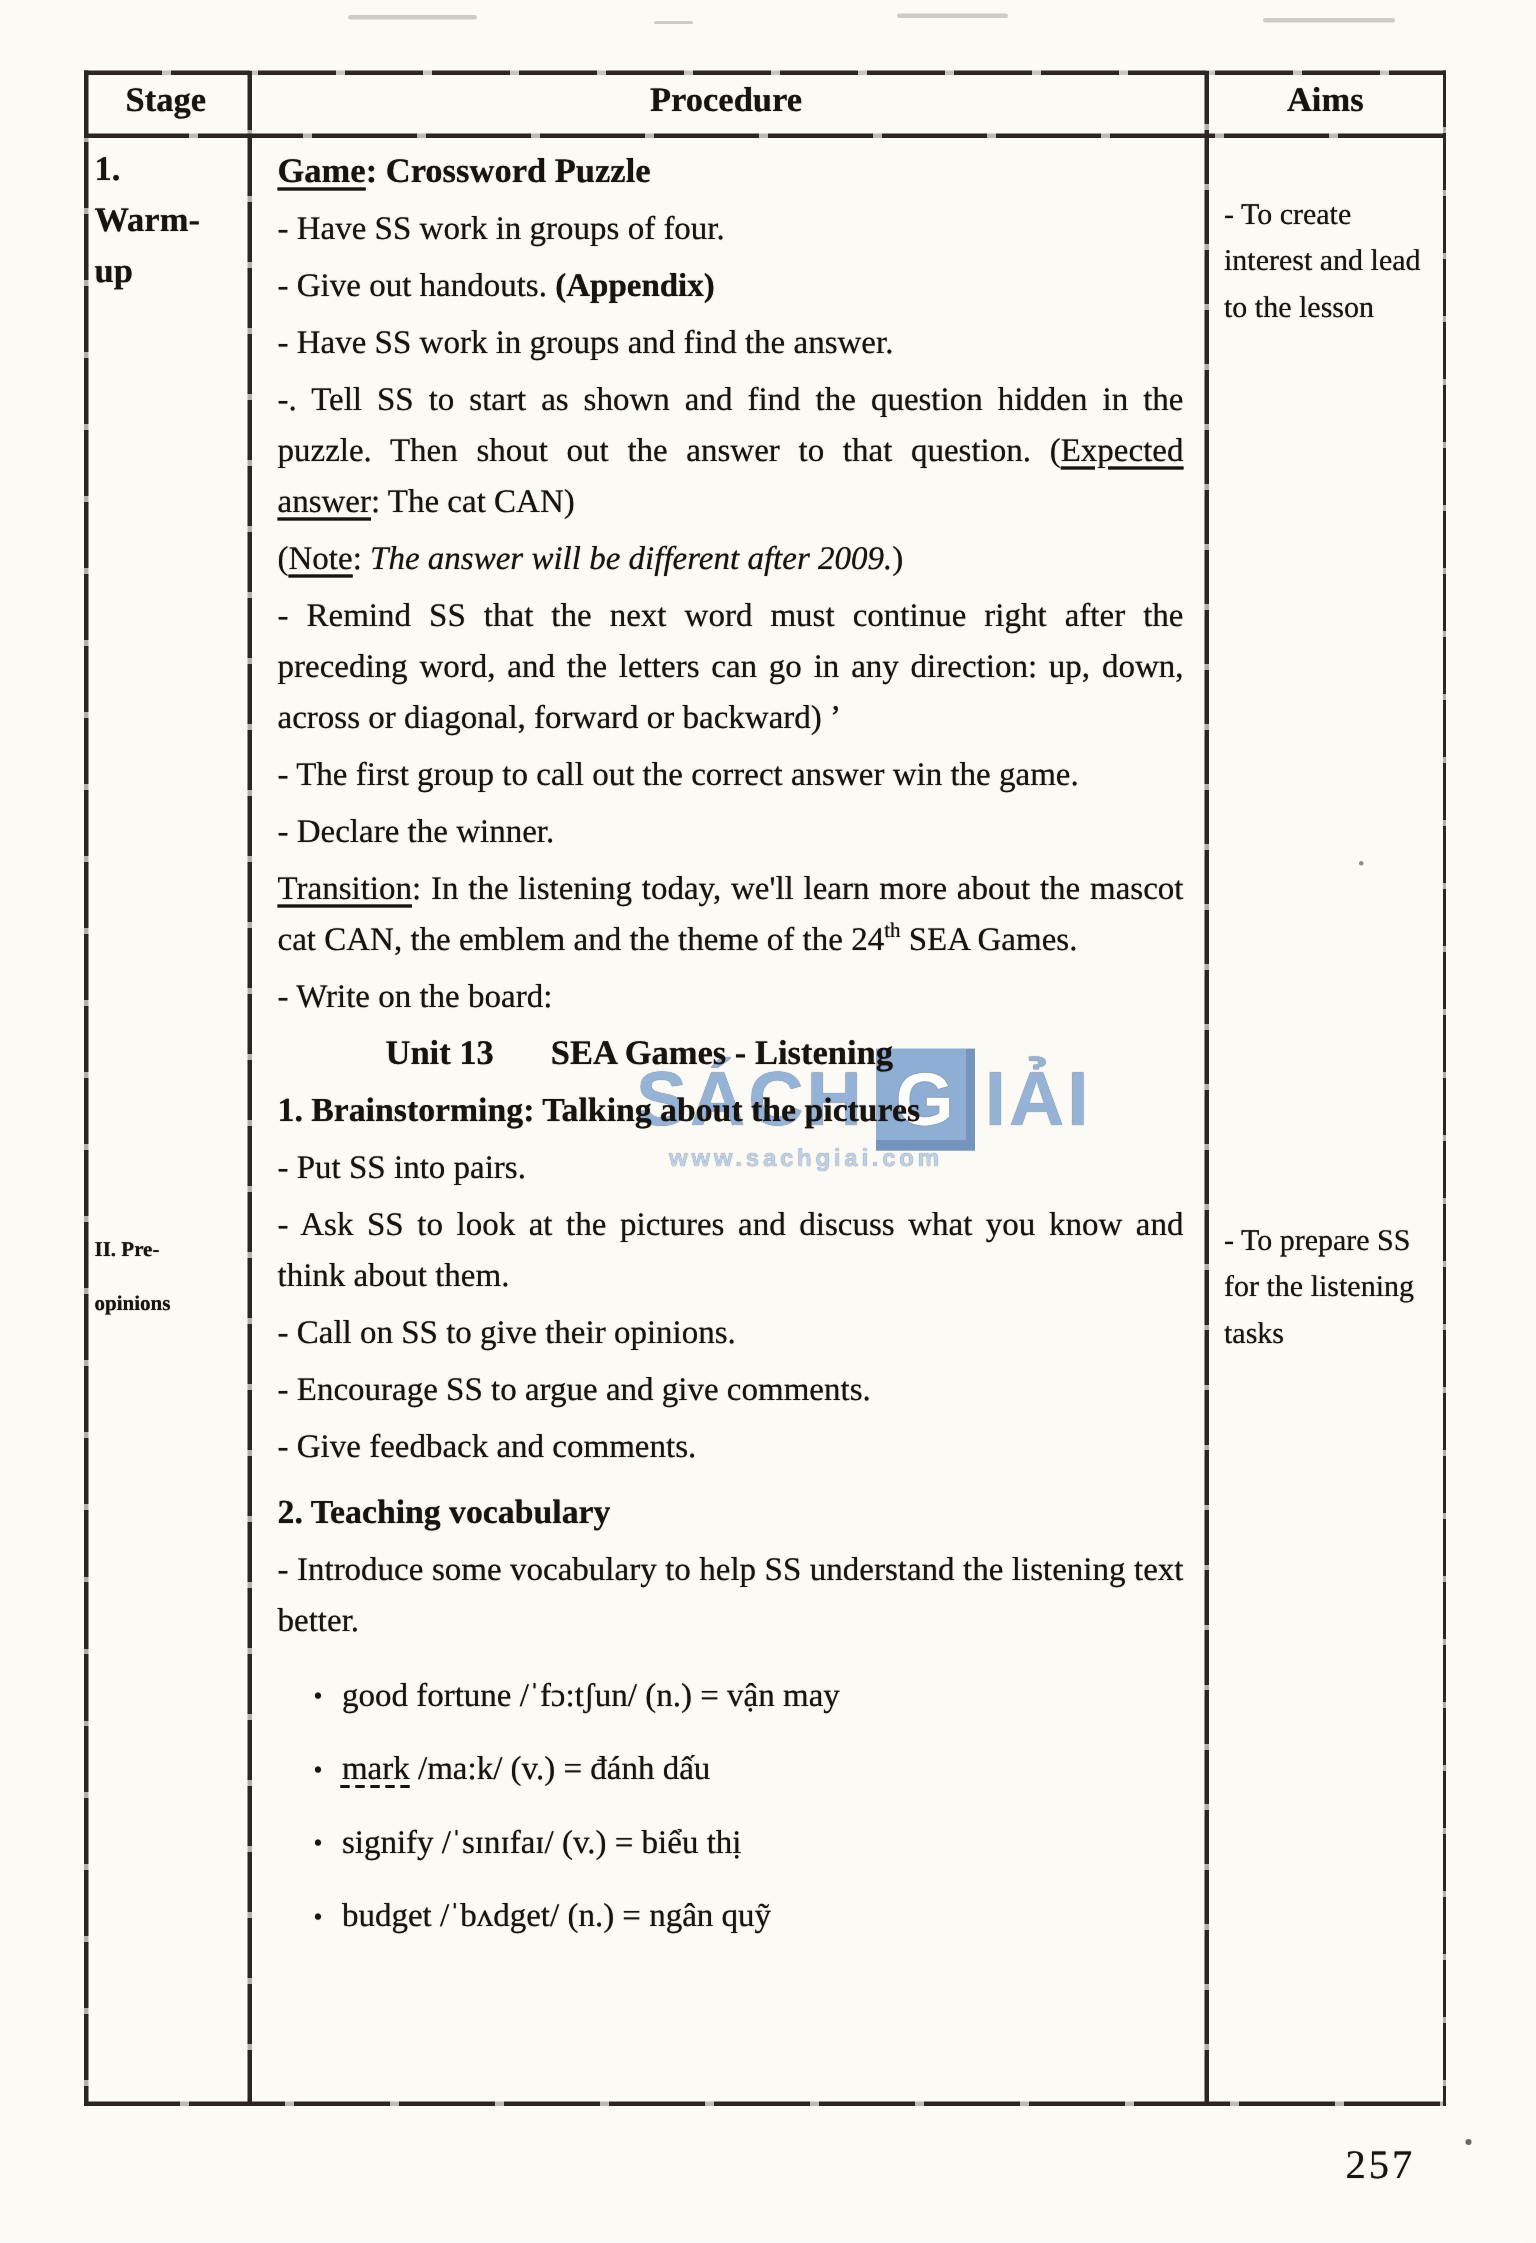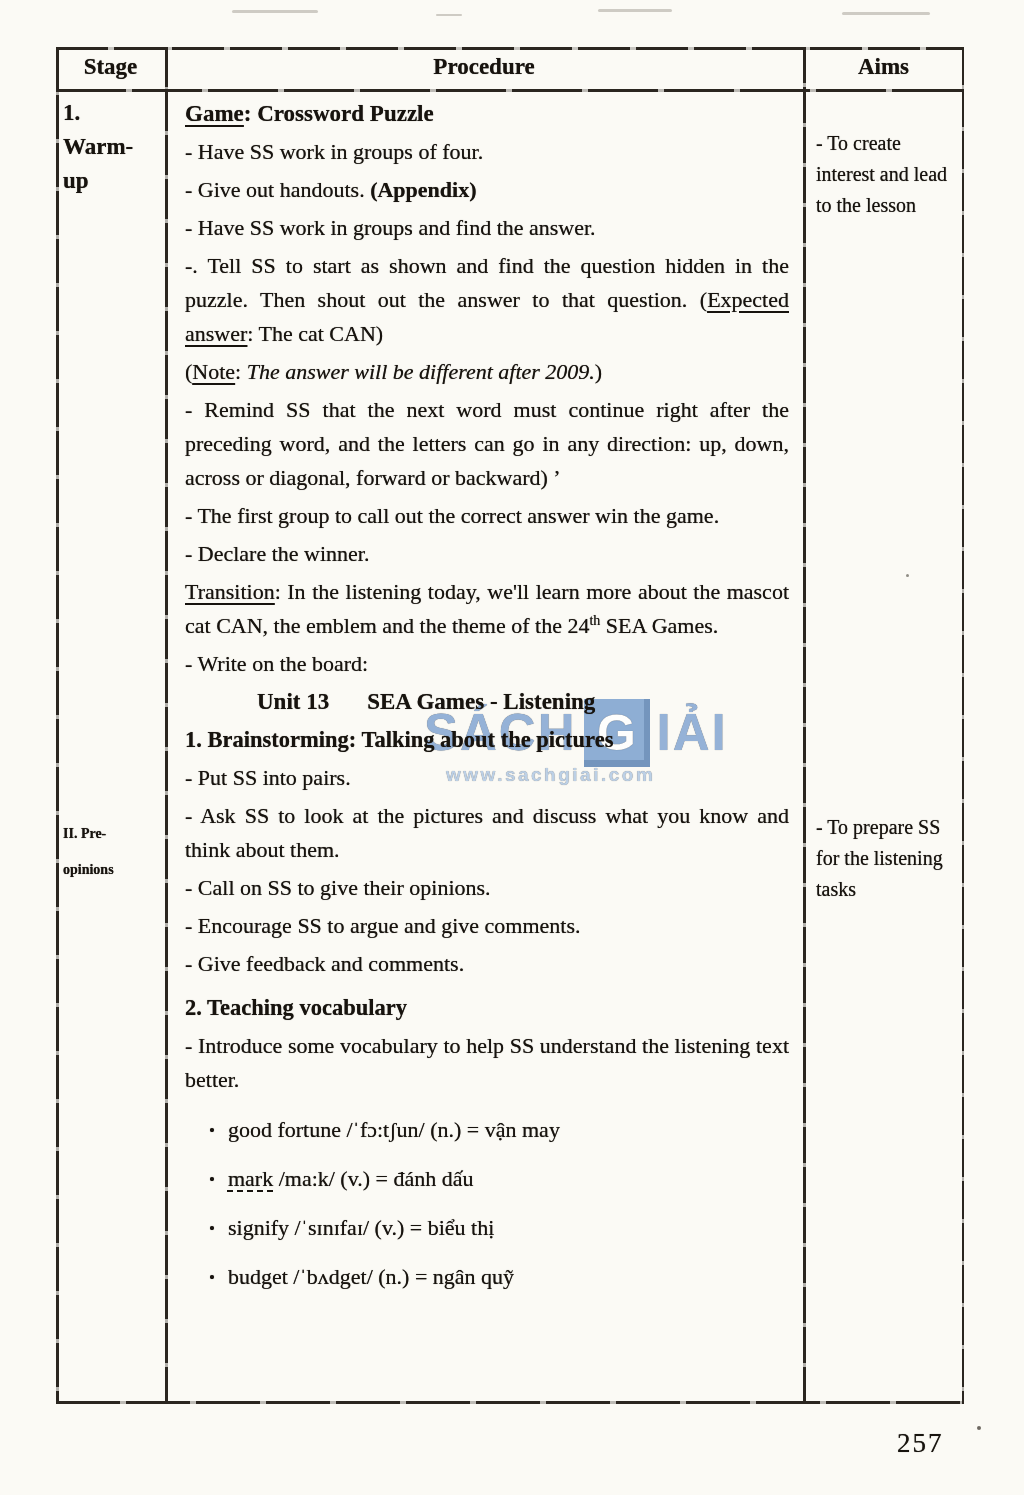--- a/index.html
+++ b/index.html
@@ -35,21 +35,21 @@
   .wm-letters{font-size:51px;letter-spacing:2px;color:#84a6d2;line-height:64px;}
   .wm-box{
     width:66px;height:68px;background:#7ba1cf;color:#ffffff;
     display:flex;align-items:center;justify-content:center;
     font-size:50px;
     box-shadow:inset -6px -7px 0 #5d84b4;
   }
   .wm-url{
     position:absolute;left:446px;top:764px;z-index:0;opacity:.8;
     font-family:"Liberation Sans","DejaVu Sans",sans-serif;
-    font-size:19px;letter-spacing:2.5px;color:#adc6e3;font-weight:bold;
+    font-size:16px;letter-spacing:2.5px;color:#adc6e3;font-weight:bold;
   }
 
   
   .sheet-table{position:absolute;left:56px;top:47px;width:908px;height:1357px;z-index:1;}
   .b-top{position:absolute;left:0;top:0;width:100%;height:3px;
     background:repeating-linear-gradient(90deg,#2b2620 0 52px,rgba(43,38,32,.25) 52px 58px);}
   .b-bottom{position:absolute;left:0;bottom:0;width:100%;height:3px;
     background:repeating-linear-gradient(90deg,#2b2620 0 64px,rgba(43,38,32,.3) 64px 70px);}
   .b-left{position:absolute;left:0;top:0;width:2.5px;height:100%;
     background:repeating-linear-gradient(180deg,#2b2620 0 44px,rgba(43,38,32,.35) 44px 48px);}

